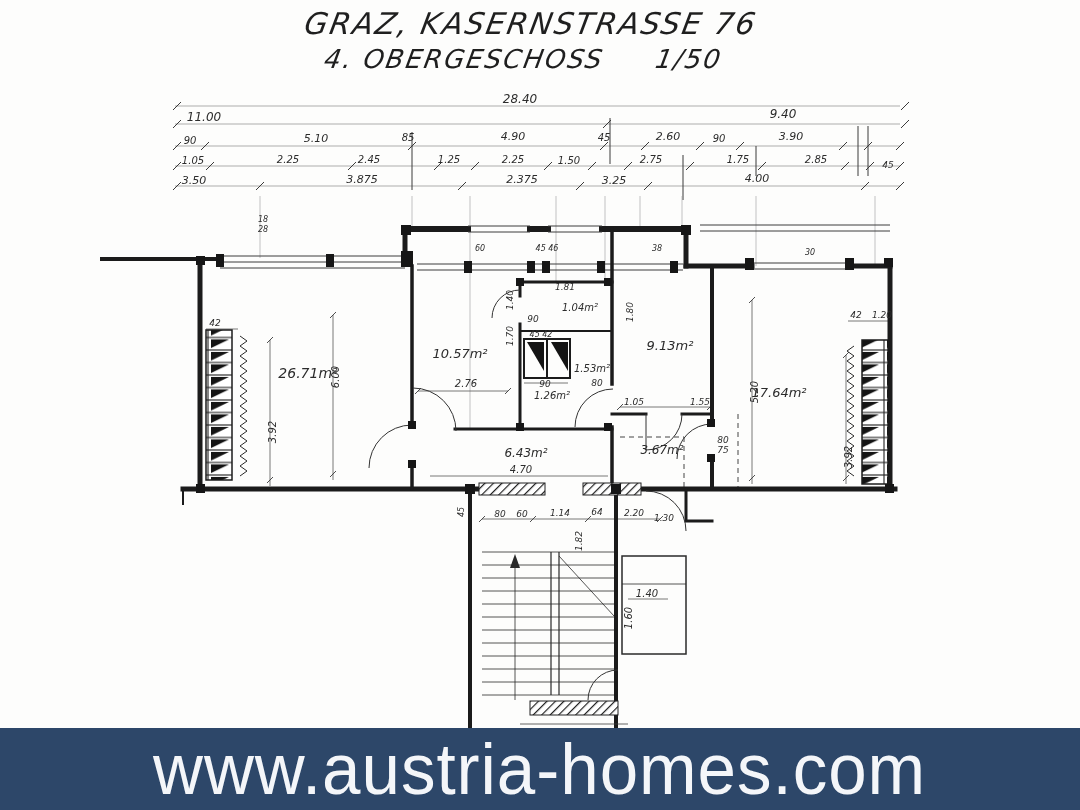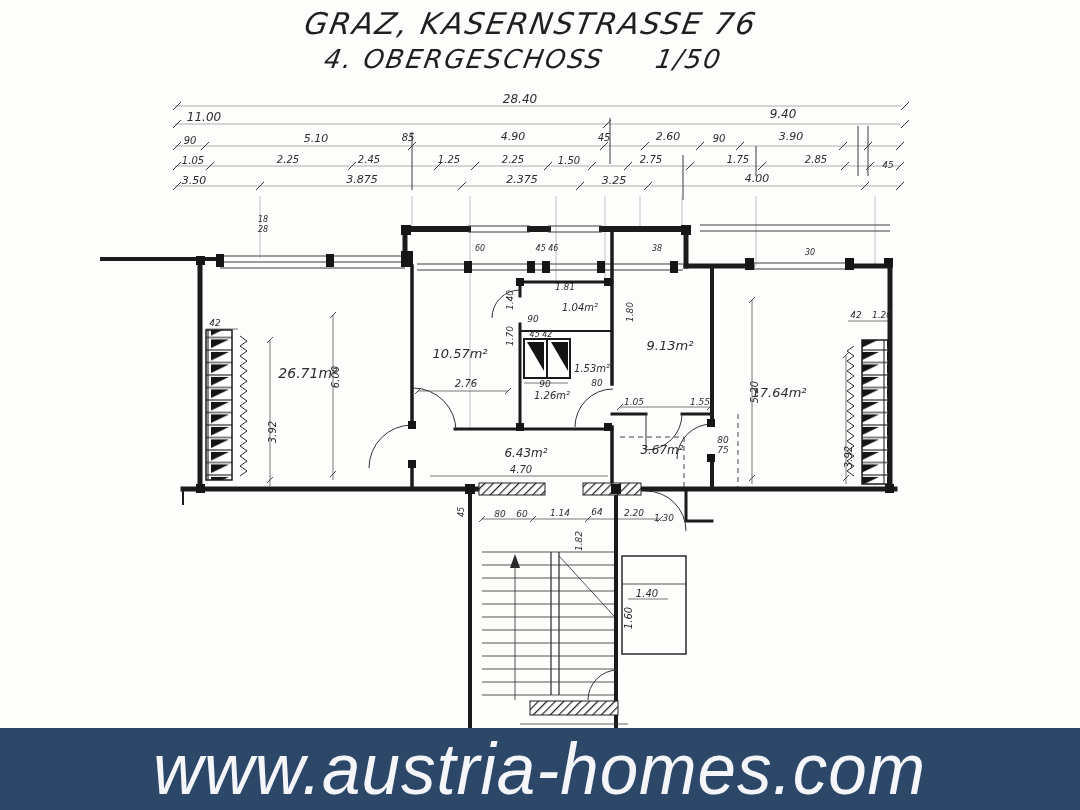--- a/index.html
+++ b/index.html
@@ -15,21 +15,21 @@
     font-size:30px;font-style:italic;letter-spacing:2px;white-space:nowrap;
   }
   .title-line2{
     font-size:26px;font-style:italic;letter-spacing:2px;margin-top:3px;
     margin-left:26px;white-space:nowrap;
   }
   .title-line2 .scale{margin-left:52px;}
   svg.plan{position:absolute;left:0;top:0;z-index:1;}
   .footer-banner{
     position:absolute;left:0;bottom:0;width:100%;height:82px;
-    display:flex;align-items:center;justify-content:center;z-index:3;font-style:italic;
+    display:flex;align-items:center;justify-content:center;z-index:3;
   }
   .footer-banner span{
     font-family:"Liberation Sans",sans-serif;font-size:72px;font-weight:400;
     letter-spacing:1px;transform:scaleX(0.96);white-space:nowrap;line-height:82px;
   }
   #plan-labels text{
     font-family:"DejaVu Sans",sans-serif;font-style:italic;fill:#2c2c2c;
     text-anchor:middle;
   }
 </style>

